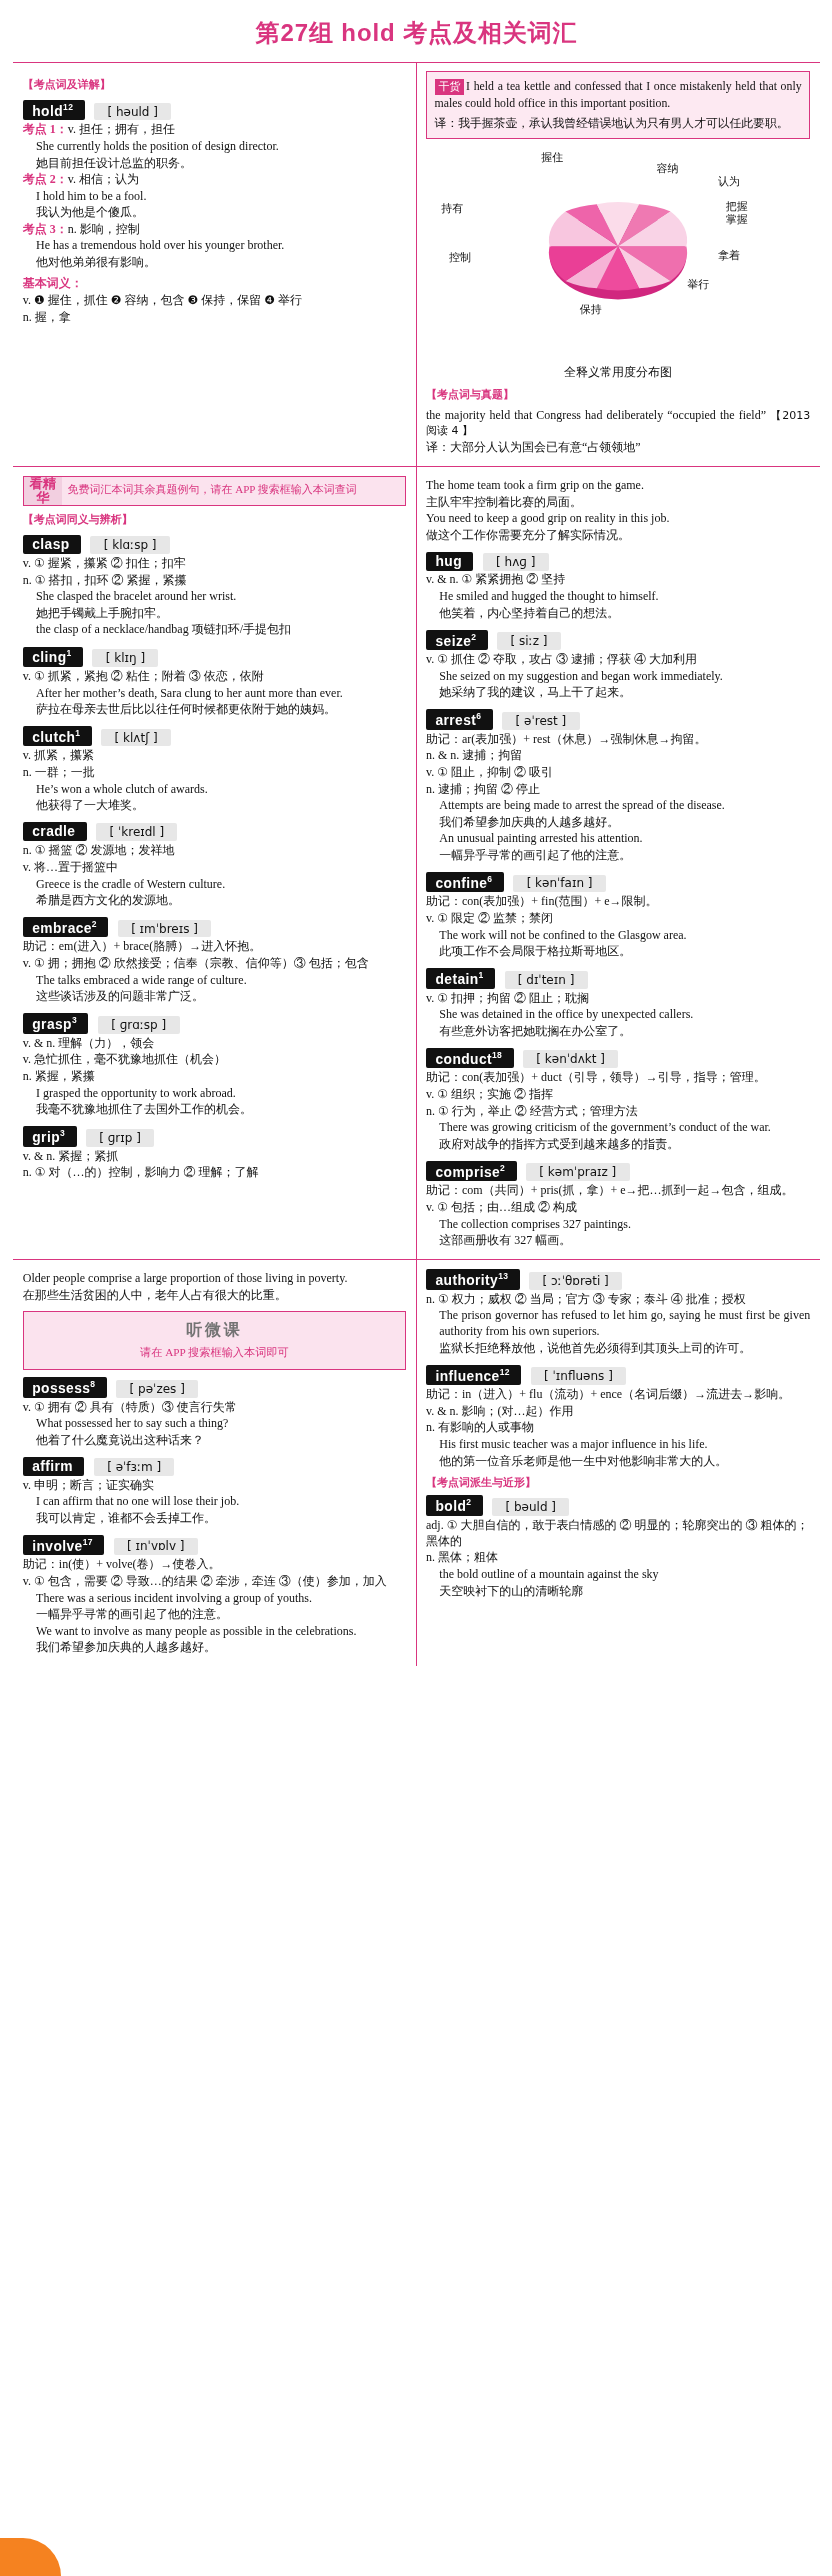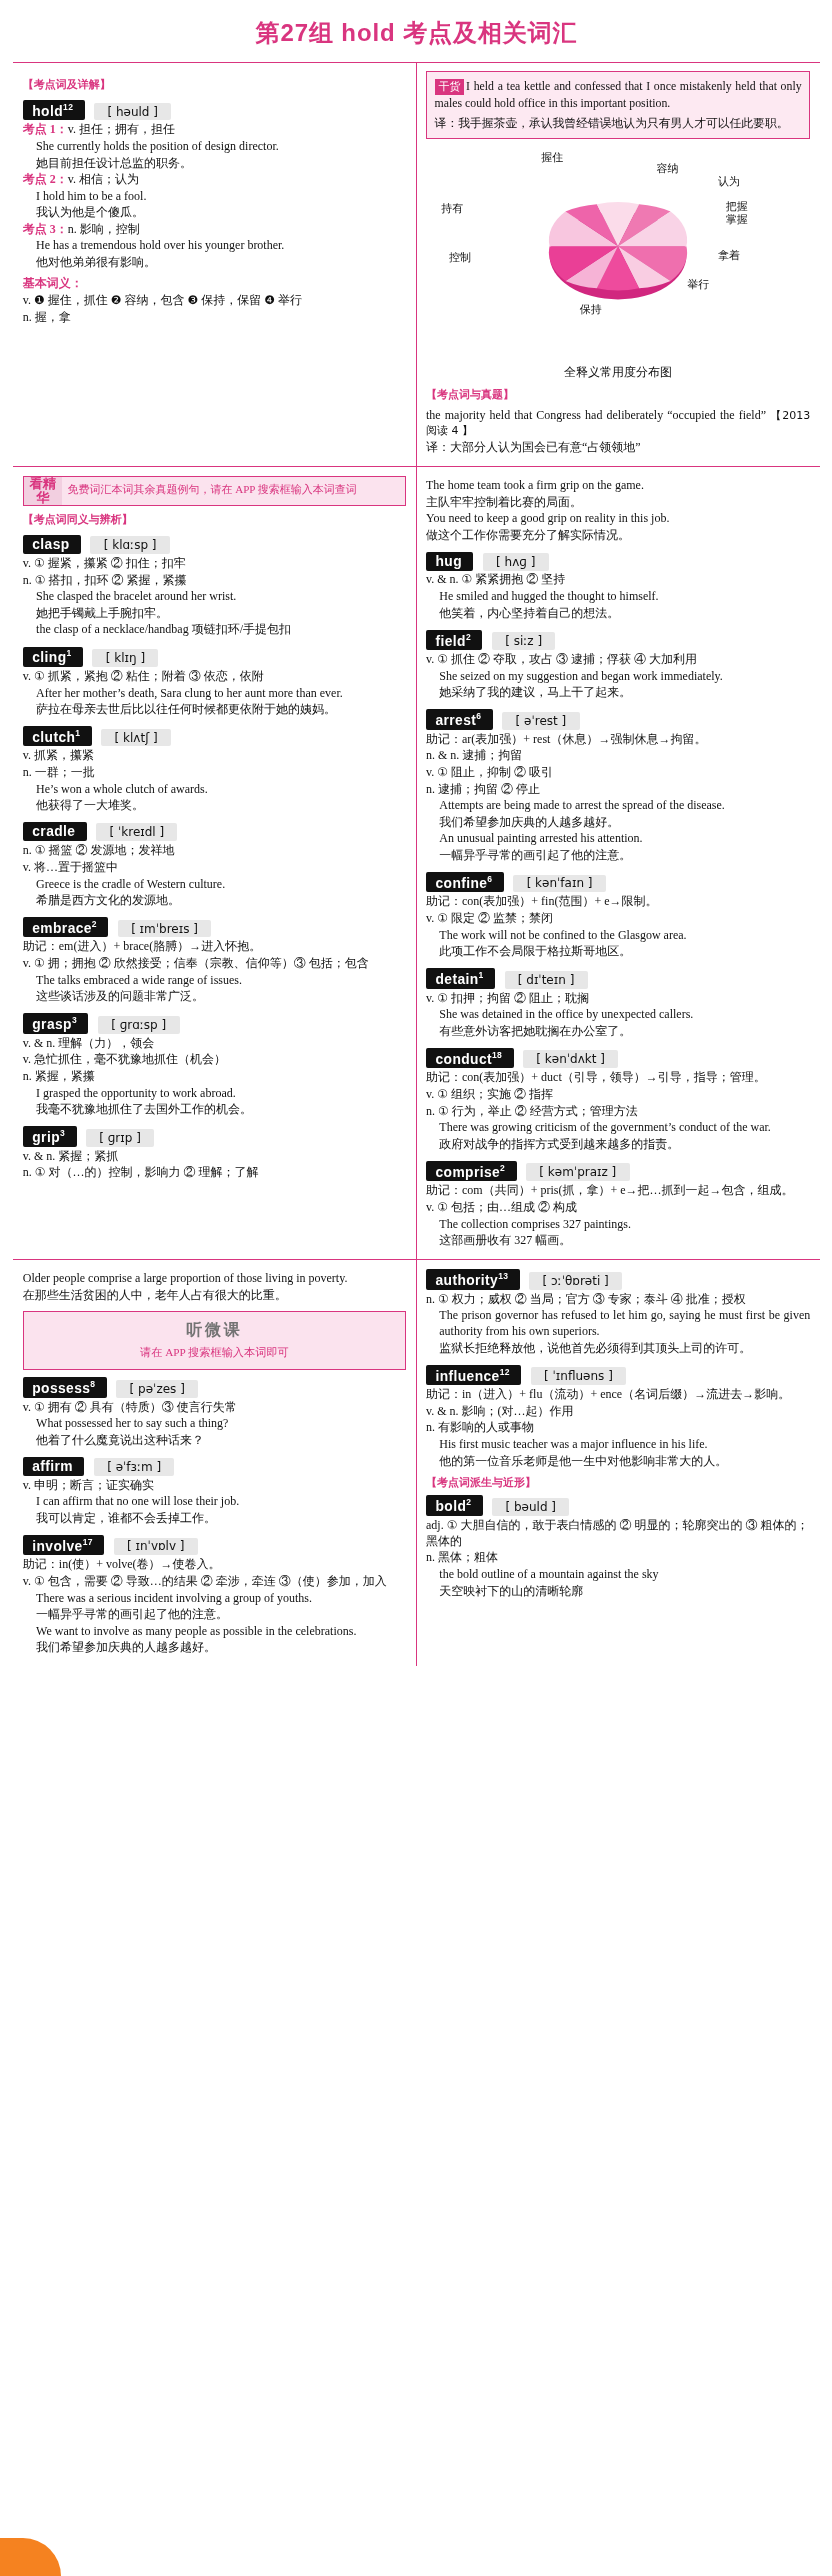--- a/index.html
+++ b/index.html
@@ -314,21 +314,21 @@
       <div class="line">v. 将…置于摇篮中</div>
       <div class="en">Greece is the cradle of Western culture.</div>
       <div class="en">希腊是西方文化的发源地。</div>
 
       <div class="wordrow">
         <span class="hw"><span>embrace</span><sup>2</sup></span>
         <span class="phon">[ ɪmˈbreɪs ]</span>
       </div>
       <div class="line">助记：em(进入）+ brace(胳膊）→进入怀抱。</div>
       <div class="line">v. ① 拥；拥抱 ② 欣然接受；信奉（宗教、信仰等）③ 包括；包含</div>
-      <div class="en">The talks embraced a wide range of issues.</div>
+      <div class="en">The talks embraced a wide range of culture.</div>
       <div class="en">这些谈话涉及的问题非常广泛。</div>
 
       <div class="wordrow">
         <span class="hw"><span>grasp</span><sup>3</sup></span>
         <span class="phon">[ ɡrɑːsp ]</span>
       </div>
       <div class="line">v. &amp; n. 理解（力），领会</div>
       <div class="line">v. 急忙抓住，毫不犹豫地抓住（机会）</div>
       <div class="line">n. 紧握，紧攥</div>
       <div class="en">I grasped the opportunity to work abroad.</div>
@@ -350,21 +350,21 @@
 
       <div class="wordrow">
         <span class="hw"><span>hug</span></span>
         <span class="phon">[ hʌɡ ]</span>
       </div>
       <div class="line">v. &amp; n. ① 紧紧拥抱 ② 坚持</div>
       <div class="en">He smiled and hugged the thought to himself.</div>
       <div class="en">他笑着，内心坚持着自己的想法。</div>
 
       <div class="wordrow">
-        <span class="hw"><span>field</span><sup>2</sup></span>
+        <span class="hw"><span>seize</span><sup>2</sup></span>
         <span class="phon">[ siːz ]</span>
       </div>
       <div class="line">v. ① 抓住 ② 夺取，攻占 ③ 逮捕；俘获 ④ 大加利用</div>
       <div class="en">She seized on my suggestion and began work immediately.</div>
       <div class="en">她采纳了我的建议，马上干了起来。</div>
 
       <div class="wordrow">
         <span class="hw"><span>arrest</span><sup>6</sup></span>
         <span class="phon">[ əˈrest ]</span>
       </div>

